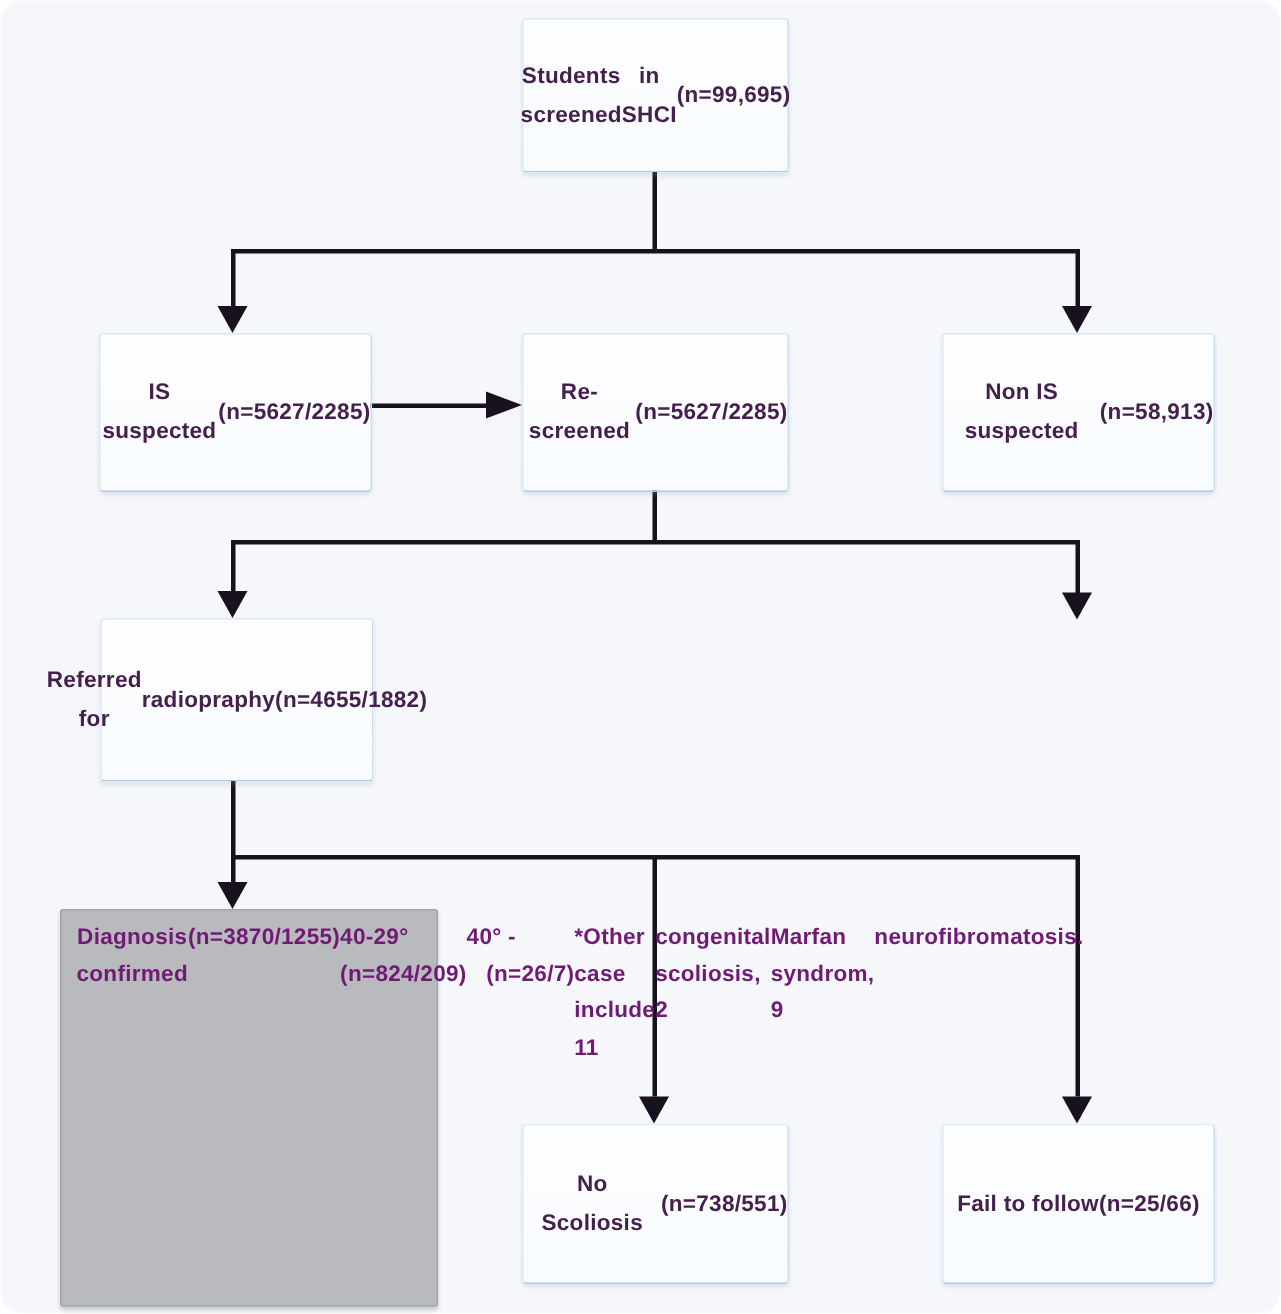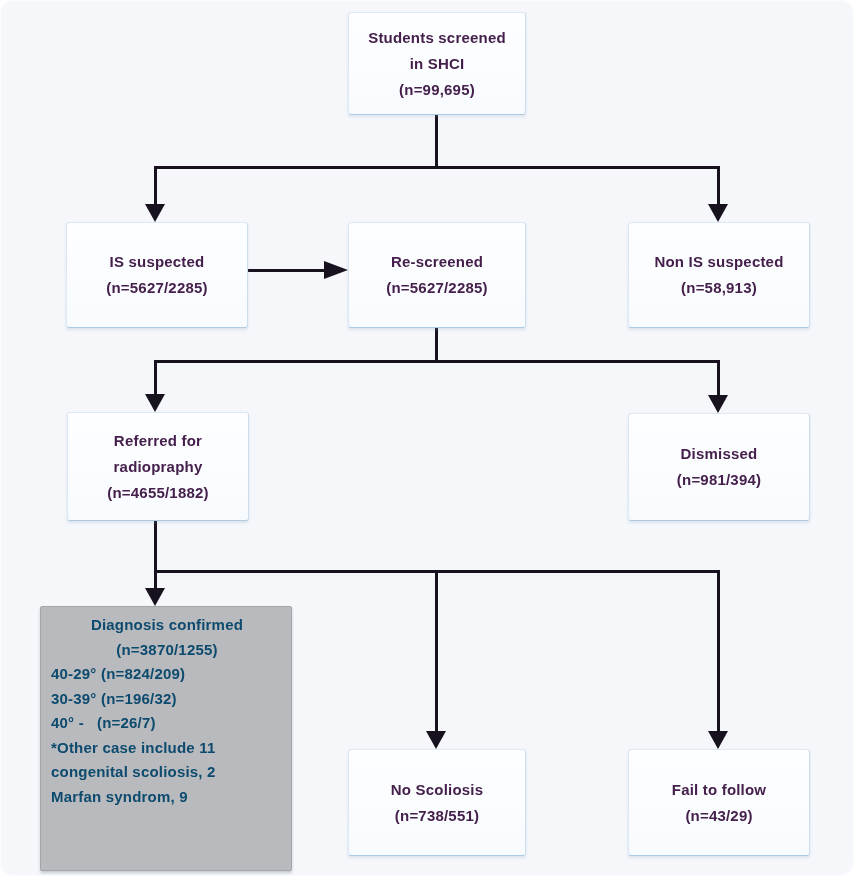--- a/index.html
+++ b/index.html
@@ -19,36 +19,36 @@
   }
   .node {
     position: absolute;
     background: linear-gradient(180deg, #fdfeff 0%, #f8fbfe 100%);
     border: 1px solid #dce8f3;
     border-bottom-color: #aecbe2;
     border-right-color: #cbdeee;
     border-radius: 3px;
     box-shadow: 0 2px 3px rgba(130,158,188,0.22);
     display: flex;
-    flex-direction: column;
+    flex-direction: row;
     align-items: center;
     justify-content: center;
     color: #45204c;
     font-weight: 700;
     font-size: 15px;
     line-height: 26px;
     text-align: center;
     letter-spacing: 0.2px;
   }
   .node.gray {
     background: #b9babd;
     border: 1px solid #a3a5a9;
     border-radius: 2px;
     box-shadow: 0 2px 3px rgba(110,115,125,0.35);
-    color: #0c4a6e;
+    color: #701a75;
     justify-content: flex-start;
     align-items: stretch;
     padding: 6px 8px 6px 10px;
     line-height: 24.5px;
     text-align: left;
   }
   .node.gray .center { text-align: center; }
   .cline {
     position: absolute;
     background: #18121f;
@@ -118,39 +118,35 @@
     <span>Non IS suspected</span>
     <span>(n=58,913)</span>
   </div>
 
   <div class="node" style="left:67px;top:412px;width:180px;height:107px">
     <span>Referred for</span>
     <span>radiopraphy</span>
     <span>(n=4655/1882)</span>
   </div>
 
-  <div class="node" style="left:628px;top:413px;width:180px;height:106px">
-    <span>Dismissed</span>
-    <span>(n=981/394)</span>
-  </div>
 
   <div class="node gray" style="left:40px;top:606px;width:232px;height:251px">
     <div class="center">Diagnosis confirmed</div>
     <div class="center">(n=3870/1255)</div>
     <div>40-29° (n=824/209)</div>
-    <div>30-39° (n=196/32)</div>
     <div>40° -&nbsp;&nbsp;&nbsp;(n=26/7)</div>
     <div>*Other case include 11</div>
     <div>congenital scoliosis, 2</div>
     <div>Marfan syndrom, 9</div>
+    <div>neurofibromatosis.</div>
   </div>
 
   <div class="node" style="left:348px;top:749px;width:176px;height:105px">
     <span>No Scoliosis</span>
     <span>(n=738/551)</span>
   </div>
 
   <div class="node" style="left:628px;top:749px;width:180px;height:105px">
     <span>Fail to follow</span>
-    <span>(n=43/29)</span>
+    <span>(n=25/66)</span>
   </div>
 
 </div>
 
 </body></html>

